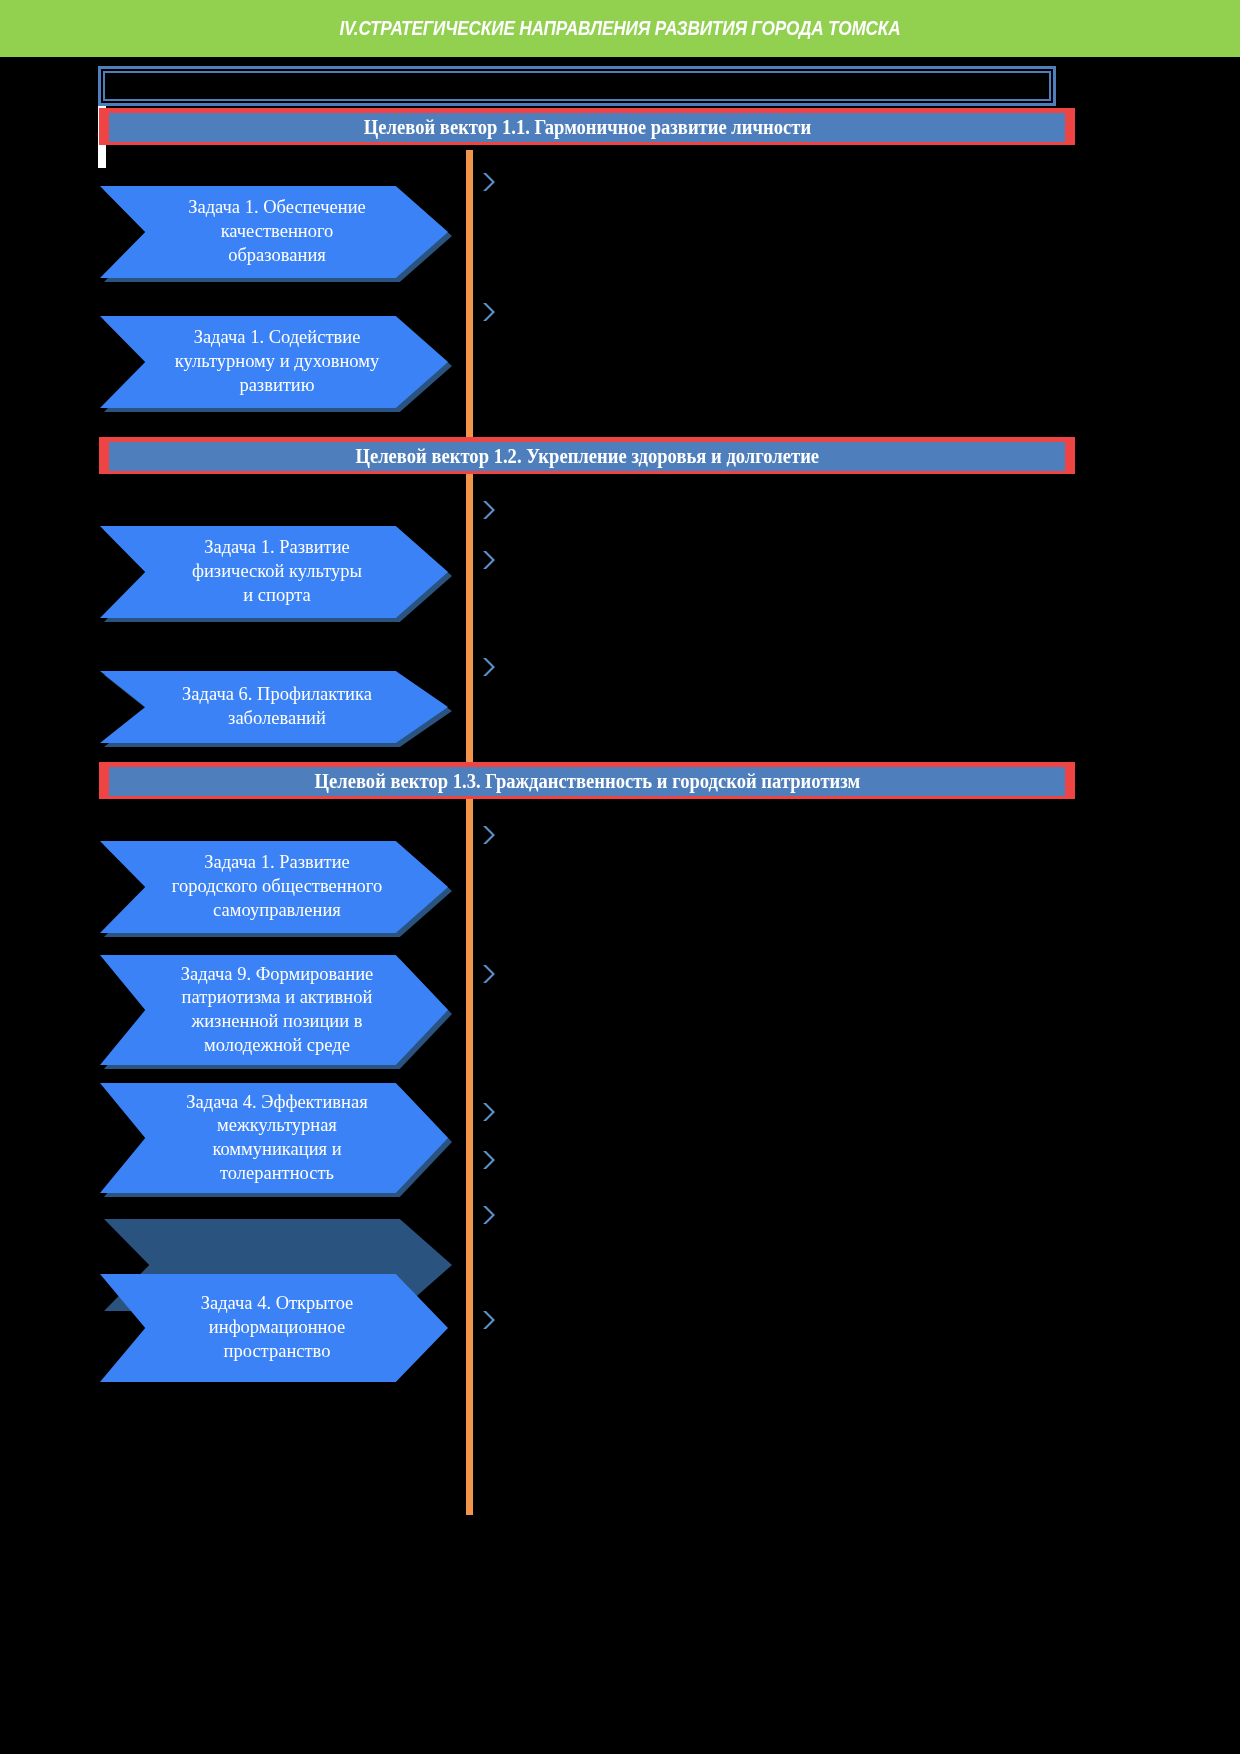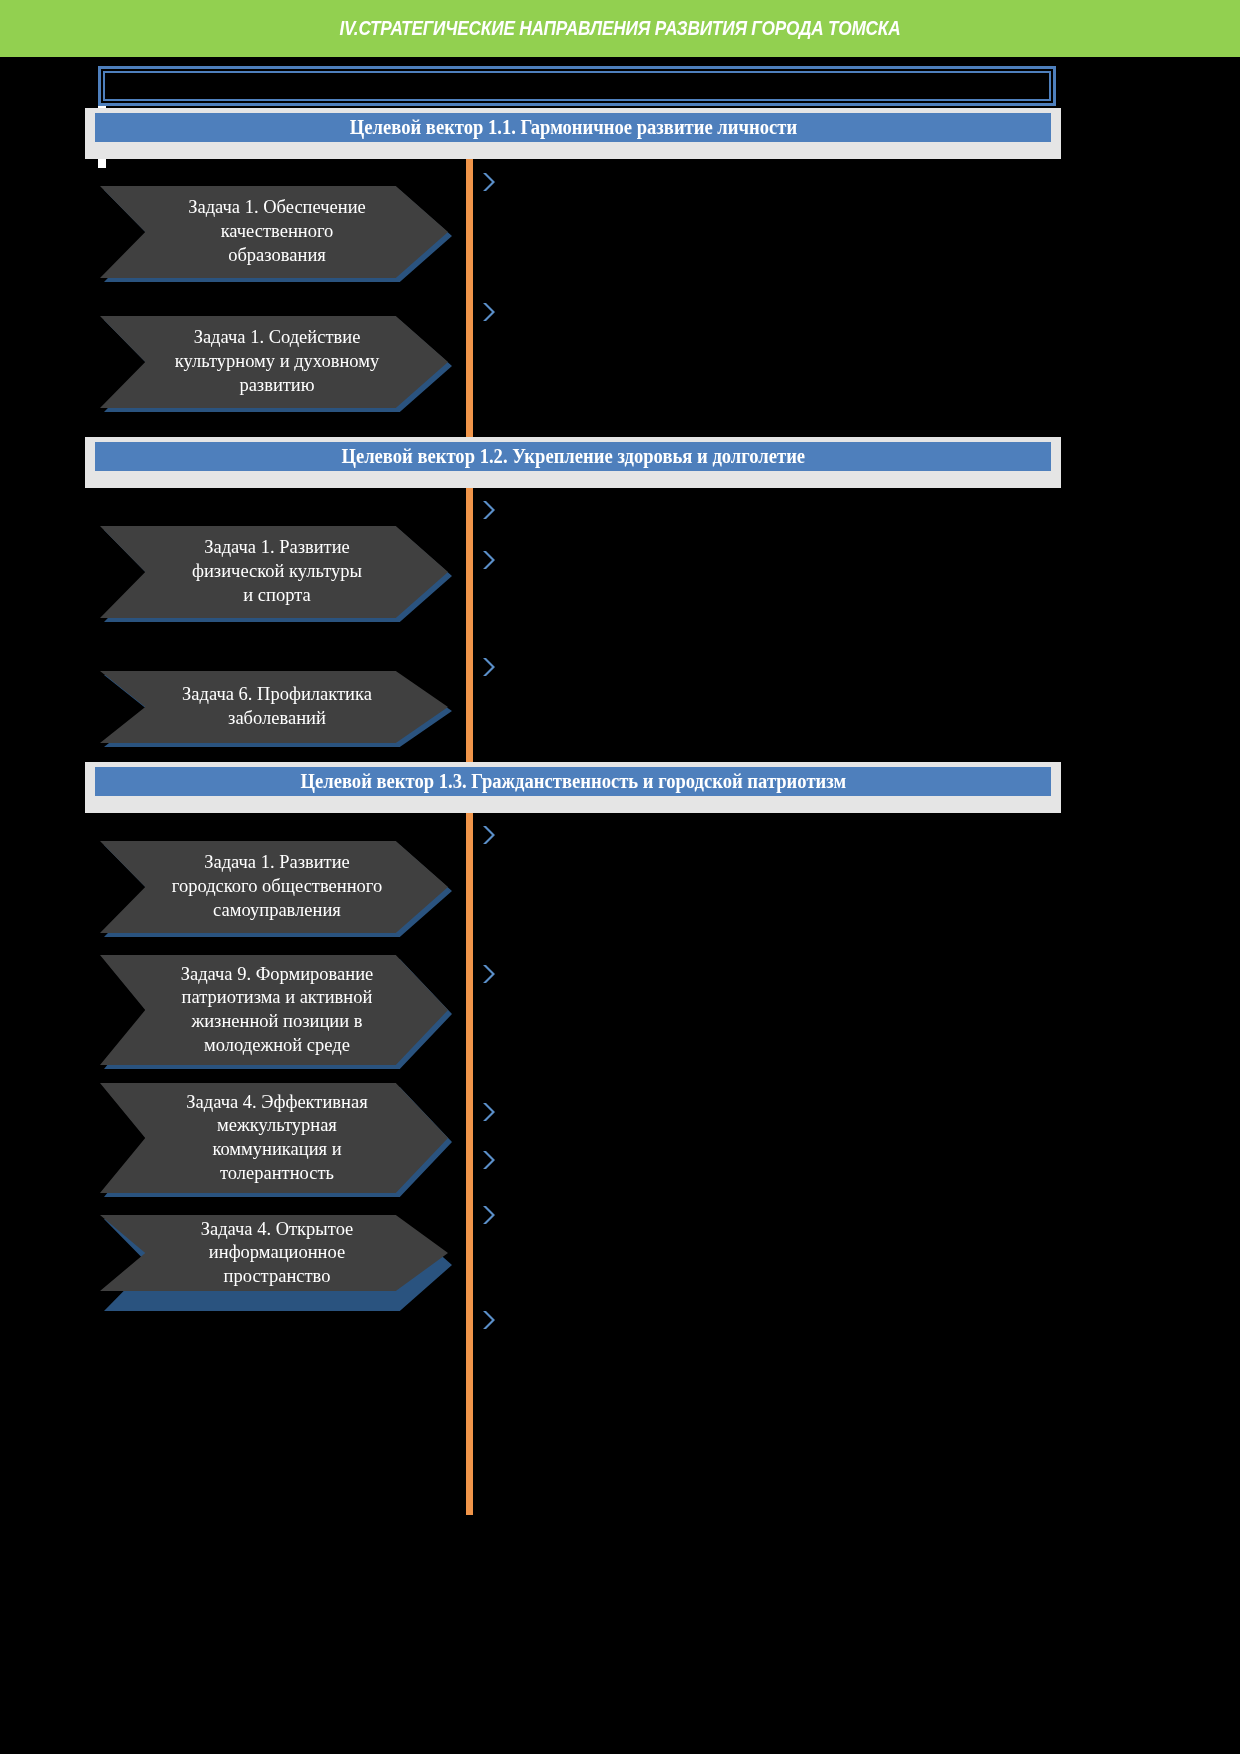--- a/index.html
+++ b/index.html
@@ -48,43 +48,43 @@
   }
 
   
   .orange-rule{
     position:absolute;left:466px;top:150px;width:7px;height:1365px;
     background:#F0954A;
   }
 
   
   .band{
-    position:absolute;left:85px;width:976px;height:51px;
-    background:#e5e5e5;
+    position:absolute;left:99px;width:976px;height:37px;
+    background:#ef4444;
   }
   .band-inner{
     position:absolute;left:10px;top:5px;width:956px;height:29px;
     background:#4E7FBC;
     display:flex;align-items:center;justify-content:center;
   }
   .band-label{
     color:#FFFFFF;
     font-family:"Liberation Serif", serif;
     font-weight:bold;
     font-size:20px;
     white-space:nowrap;
     transform:scaleX(0.93);
   }
 
   
   .chev{
     position:absolute;
     left:100px;
     width:348px;
-    background:#404040;
+    background:#3b82f6;
     -webkit-clip-path:polygon(0% 0%, 85% 0%, 100% 50%, 85% 100%, 0% 100%, 13% 50%);
     clip-path:polygon(0% 0%, 85% 0%, 100% 50%, 85% 100%, 0% 100%, 13% 50%);
     display:flex;align-items:center;justify-content:center;
     box-sizing:border-box;
     padding:4px 46px 4px 52px;
   }
   .chev-shadow{
     position:absolute;
     left:104px;
     width:348px;
@@ -215,21 +215,21 @@
 
 <div class="chev-shadow" style="top:1087px;height:110px"></div>
 <div class="chev" style="top:1083px;height:110px">
   <span class="chev-label">Задача 4. Эффективная
 межкультурная
 коммуникация и
 толерантность</span>
 </div>
 
 <div class="chev-shadow" style="top:1219px;height:92px"></div>
-<div class="chev" style="top:1215px;height:76px">
+<div class="chev" style="top:1274px;height:108px">
   <span class="chev-label">Задача 4. Открытое
 информационное
 пространство</span>
 </div>
 
 <div class="bullet" style="top:823px">
   <svg width="20" height="24" viewBox="0 0 20 24">
       <path d="M2 3 L11 12 L2 21 L5 21 L14 12 L5 3 Z" fill="#5B8FC9"></path>
     </svg>
 </div>

